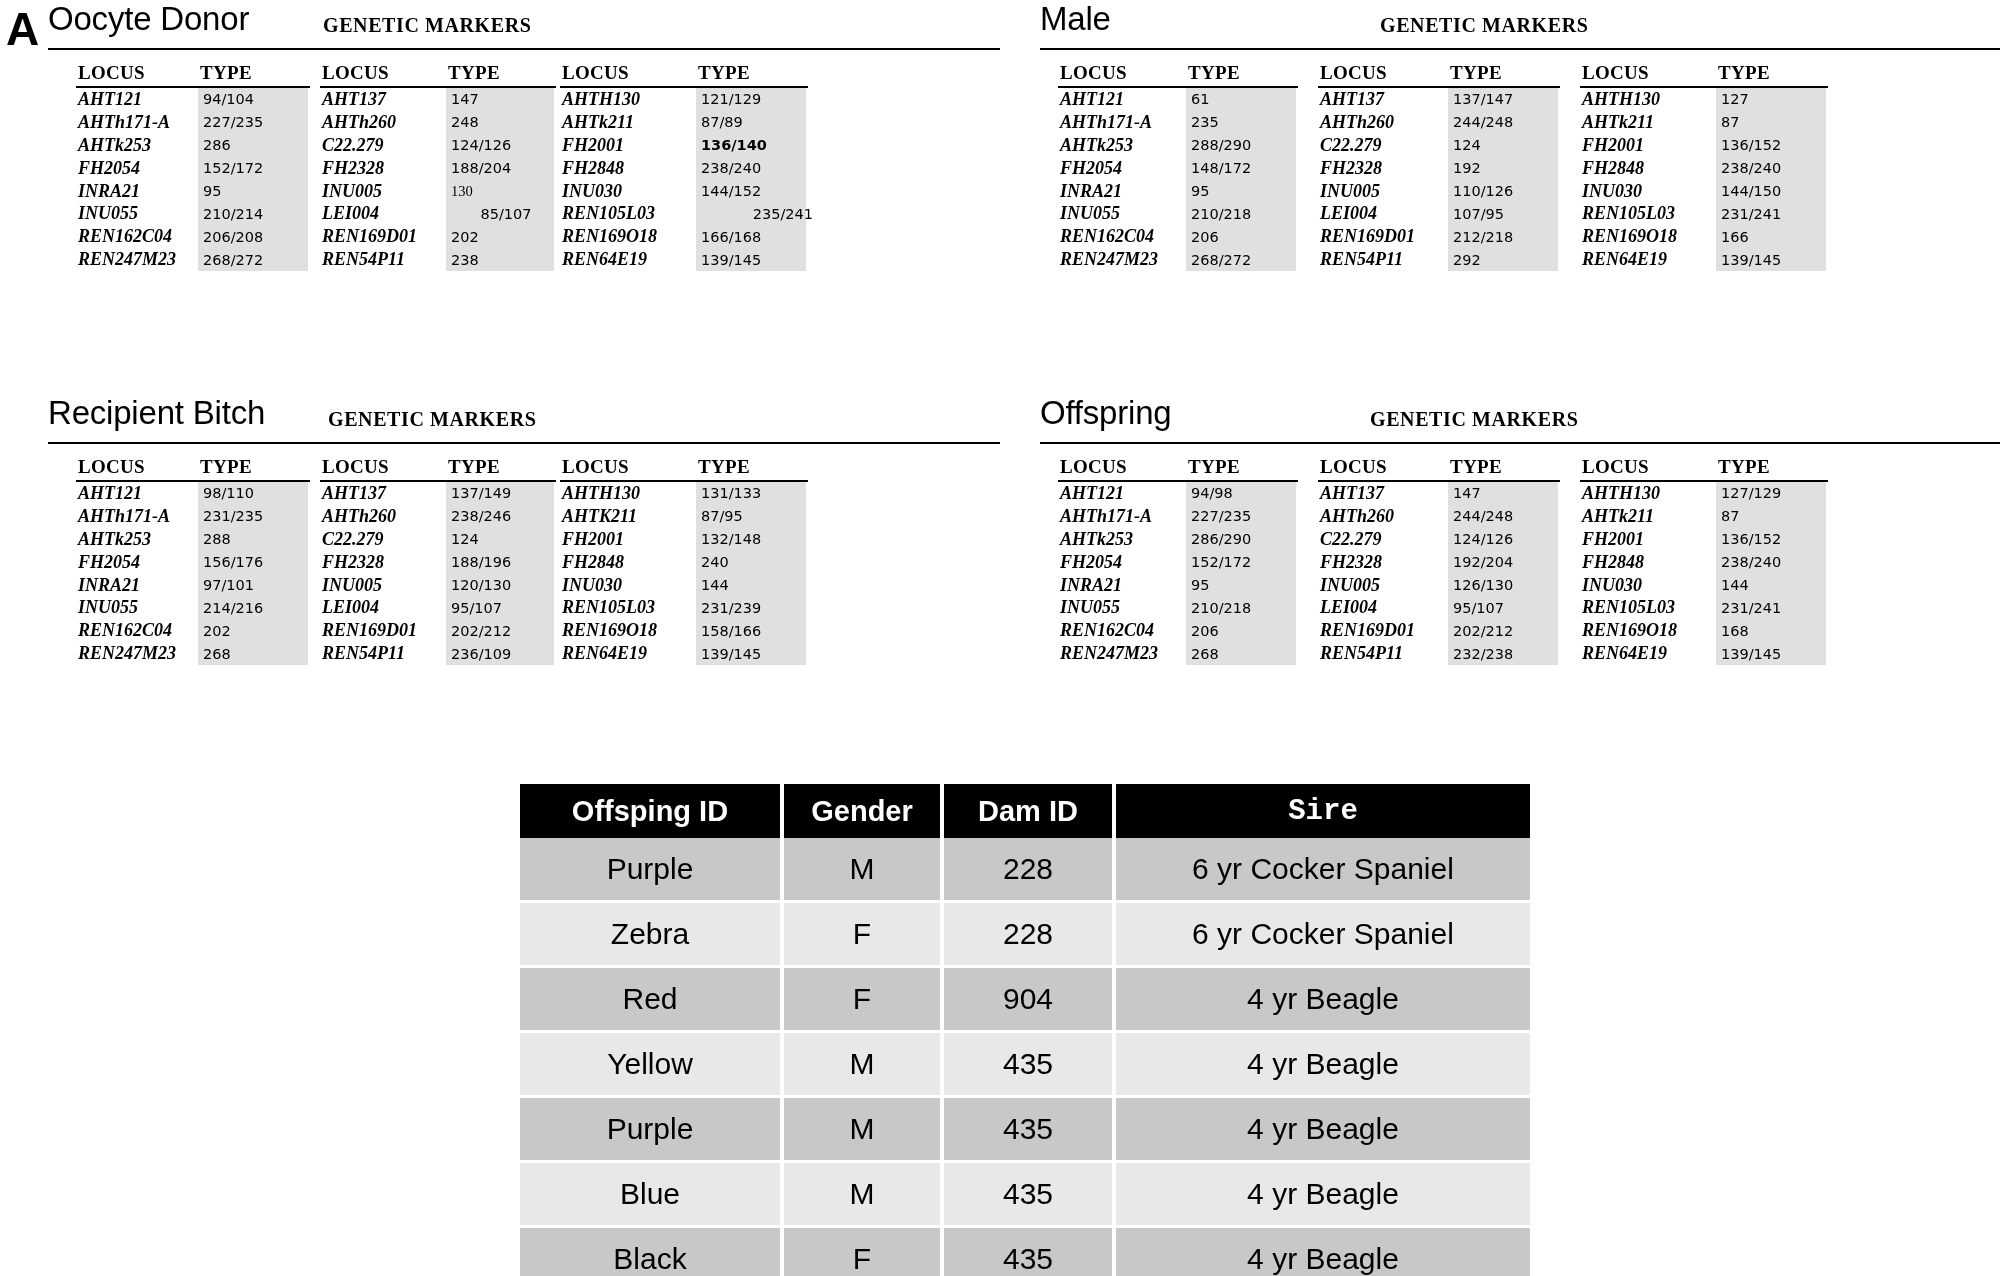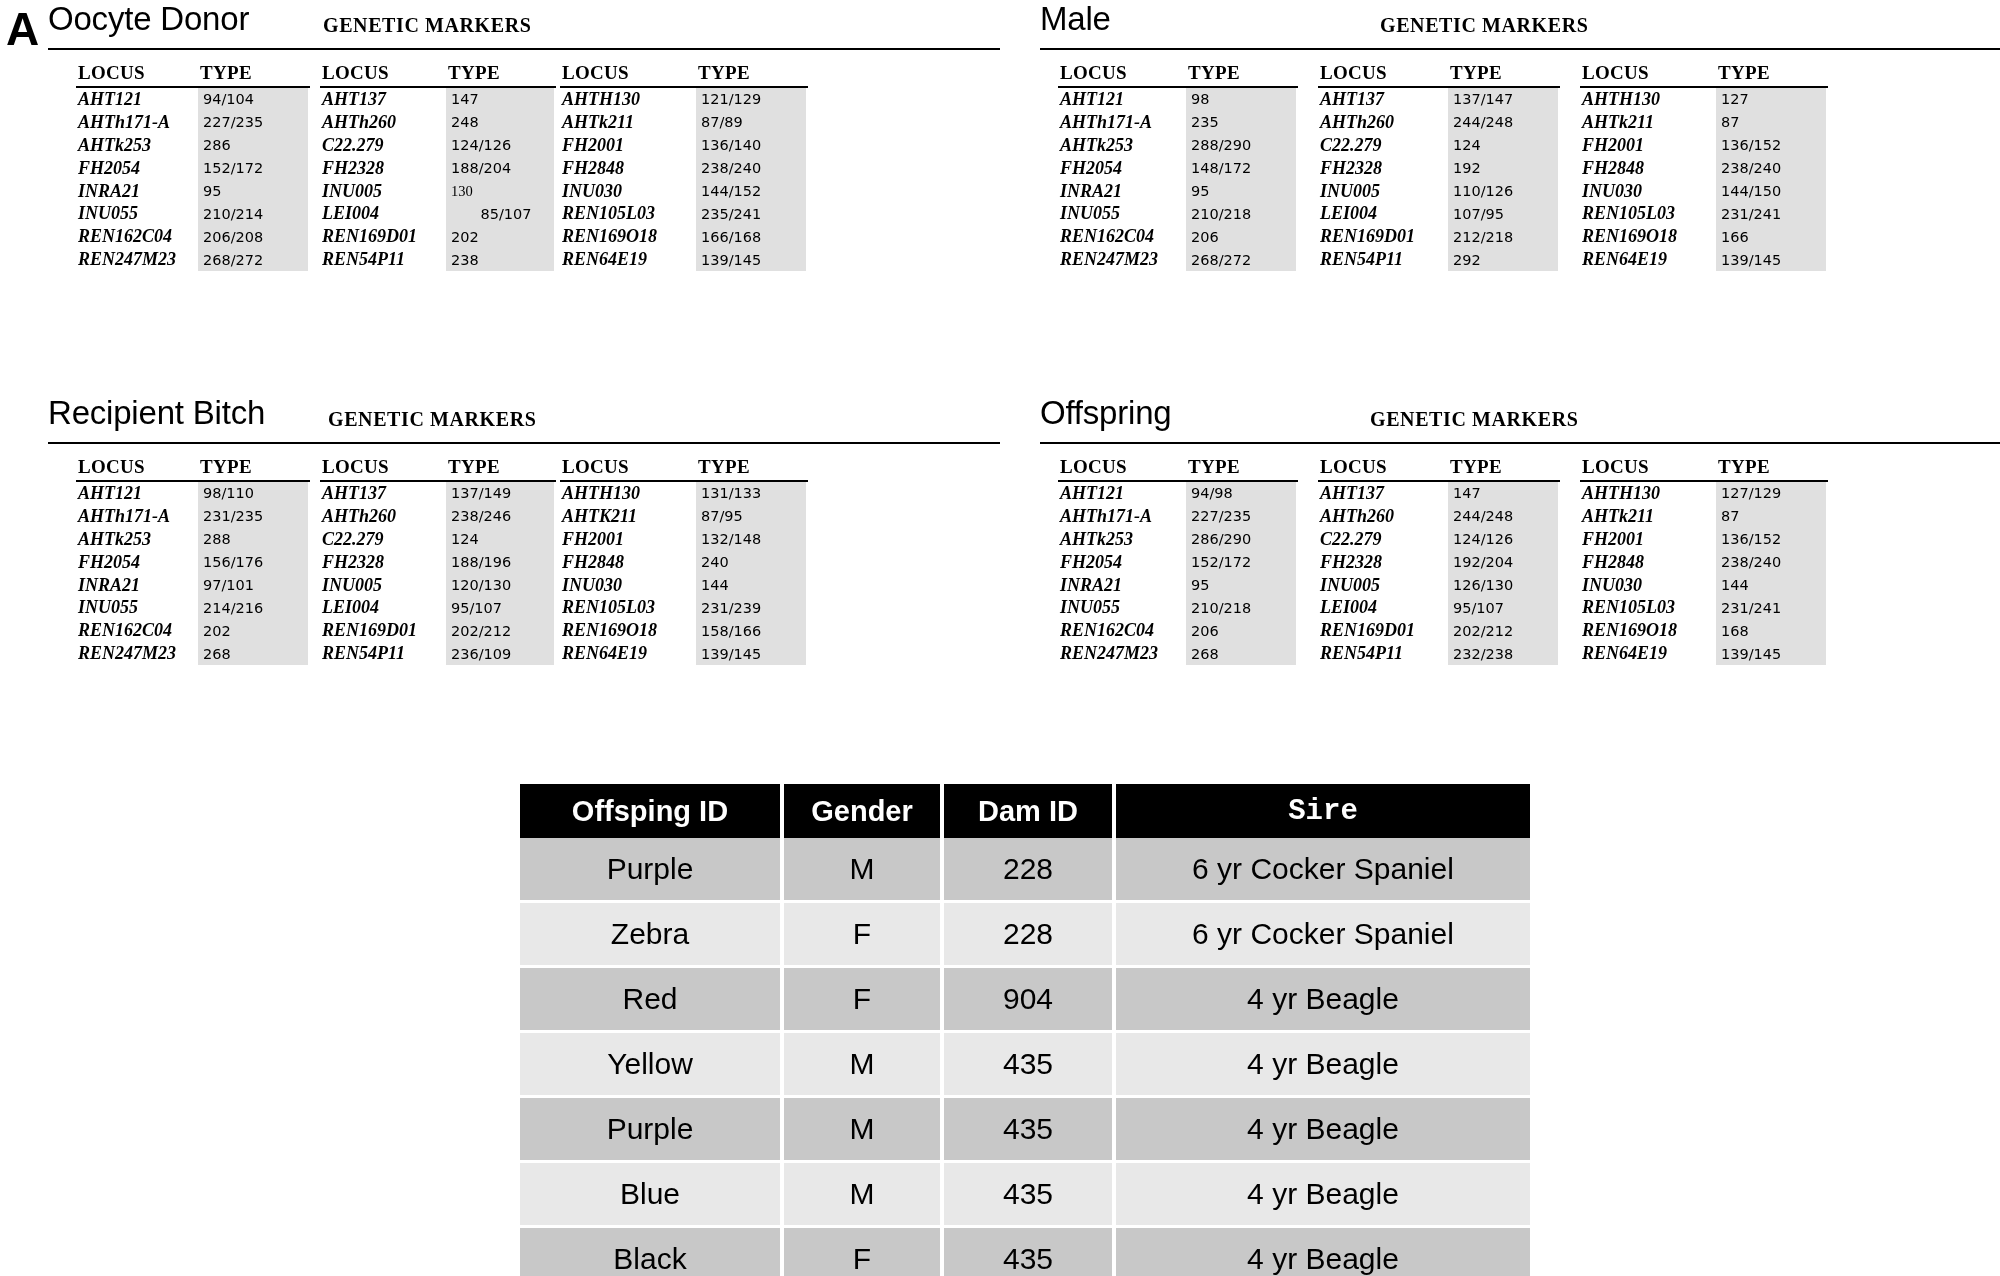--- a/index.html
+++ b/index.html
@@ -277,33 +277,33 @@
               <div class="mt-row">
                 <div class="col-locus" style="width: 136px;">AHTH130</div>
                 <div class="col-type" style="width: 112px;">121/129</div>
               </div>
               <div class="mt-row">
                 <div class="col-locus" style="width: 136px;">AHTk211</div>
                 <div class="col-type" style="width: 112px;">87/89</div>
               </div>
               <div class="mt-row">
                 <div class="col-locus" style="width: 136px;">FH2001</div>
-                <div class="col-type" style="width: 112px;">136/140</div>
+                <div class="col-type" style="width: 112px; font-weight: bold;">136/140</div>
               </div>
               <div class="mt-row">
                 <div class="col-locus" style="width: 136px;">FH2848</div>
                 <div class="col-type" style="width: 112px;">238/240</div>
               </div>
               <div class="mt-row">
                 <div class="col-locus" style="width: 136px;">INU030</div>
                 <div class="col-type" style="width: 112px;">144/152</div>
               </div>
               <div class="mt-row">
                 <div class="col-locus" style="width: 136px;">REN105L03</div>
-                <div class="col-type" style="width: 112px;">235/241</div>
+                <div class="col-type" style="width: 112px; text-align: right;">235/241</div>
               </div>
               <div class="mt-row">
                 <div class="col-locus" style="width: 136px;">REN169O18</div>
                 <div class="col-type" style="width: 112px;">166/168</div>
               </div>
               <div class="mt-row">
                 <div class="col-locus" style="width: 136px;">REN64E19</div>
                 <div class="col-type" style="width: 112px;">139/145</div>
               </div>
             </div>
@@ -319,21 +319,21 @@
         <div class="tables-row">
           <div class="mini-table" style="margin-left: 18px;">
             <div class="mt-head" style="width: 240px;">
               <div class="col-locus" style="width: 128px;">LOCUS</div>
               <div class="col-type" style="width: 112px;">TYPE</div>
             </div>
             <div class="mt-body" style="width: 240px;">
               <div class="mt-shade" style="left: 128px; width: 110px; background: rgb(224, 224, 224);"></div>
               <div class="mt-row">
                 <div class="col-locus" style="width: 128px;">AHT121</div>
-                <div class="col-type" style="width: 112px;">98</div>
+                <div class="col-type" style="width: 112px;">61</div>
               </div>
               <div class="mt-row">
                 <div class="col-locus" style="width: 128px;">AHTh171-A</div>
                 <div class="col-type" style="width: 112px;">235</div>
               </div>
               <div class="mt-row">
                 <div class="col-locus" style="width: 128px;">AHTk253</div>
                 <div class="col-type" style="width: 112px;">288/290</div>
               </div>
               <div class="mt-row">

